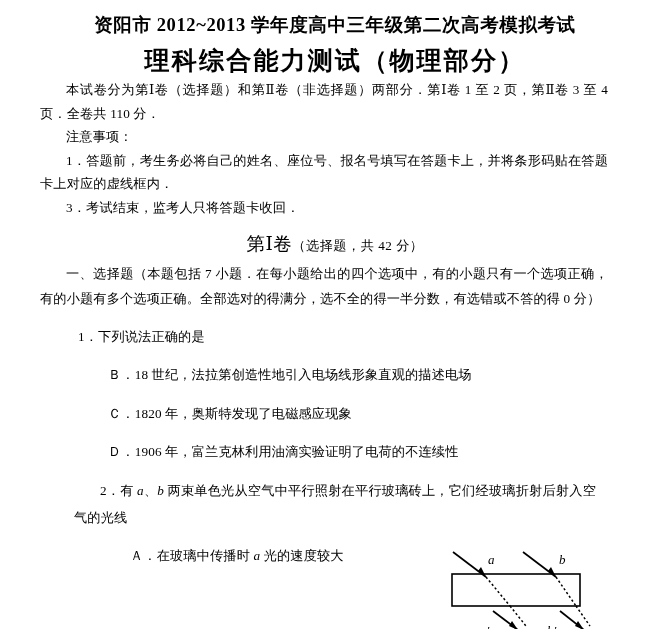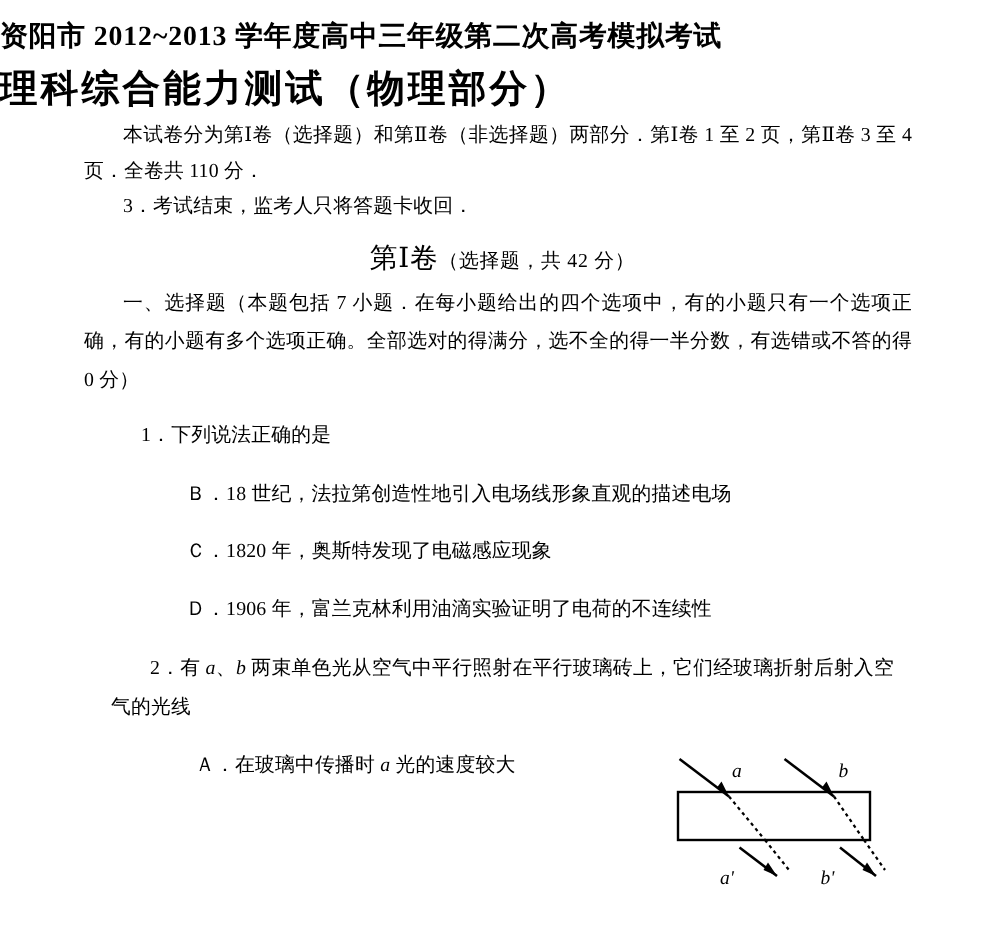--- a/index.html
+++ b/index.html
@@ -17,45 +17,46 @@
   }
   .page {
     position: relative;
     width: 670px;
     height: 629px;
     padding: 0;
   }
 
   
   .title-line1 {
-    text-align: left;
+    text-align: center;
     font-family: "Liberation Serif", "DejaVu Serif", serif;
     font-size: 18.5px;
     font-weight: bold;
     letter-spacing: 0.6px;
     margin: 0;
     padding-top: 12px;
     line-height: 26px;
     white-space: nowrap;
   }
   .title-line2 {
-    font-family: Liberation Mono, monospace;
+    text-align: center;
+    font-family: Liberation Serif, serif;
     font-size: 25px;
     font-weight: bold;
     letter-spacing: 2.2px;
     margin: 0;
     padding-top: 6px;
     line-height: 34px;
     white-space: nowrap;
   }
 
   
   .body-block {
     margin: 0;
-    padding: 0 62px 0 56px;
+    padding: 0 62px 0 40px;
   }
   .para {
     font-size: 13.2px;
     line-height: 23.6px;
     text-align: justify;
     text-justify: inter-ideograph;
     margin: 0;
     letter-spacing: 0.15px;
   }
   .para.indent {
@@ -115,21 +116,23 @@
 
 <div class="page">
 
   <div class="title-line1">资阳市 2012~2013 学年度高中三年级第二次高考模拟考试</div>
 
   <div class="title-line2">理科综合能力测试（物理部分）</div>
 
   <div class="body-block">
     <p class="para indent">本试卷分为第Ⅰ卷（选择题）和第Ⅱ卷（非选择题）两部分．第Ⅰ卷 1 至 2 页，第Ⅱ卷 3 至 4 页．全卷共 110 分．</p>
 
+    <p class="para indent">注意事项：</p>
 
+    <p class="para indent">1．答题前，考生务必将自己的姓名、座位号、报名号填写在答题卡上，并将条形码贴在答题卡上对应的虚线框内．</p>
 
 
     <p class="para indent">3．考试结束，监考人只将答题卡收回．</p>
   </div>
 
   <div class="section-heading">
     <span class="big">第Ⅰ卷</span><span class="small">（选择题，共 42 分）</span>
   </div>
 
   <div class="body-block">

